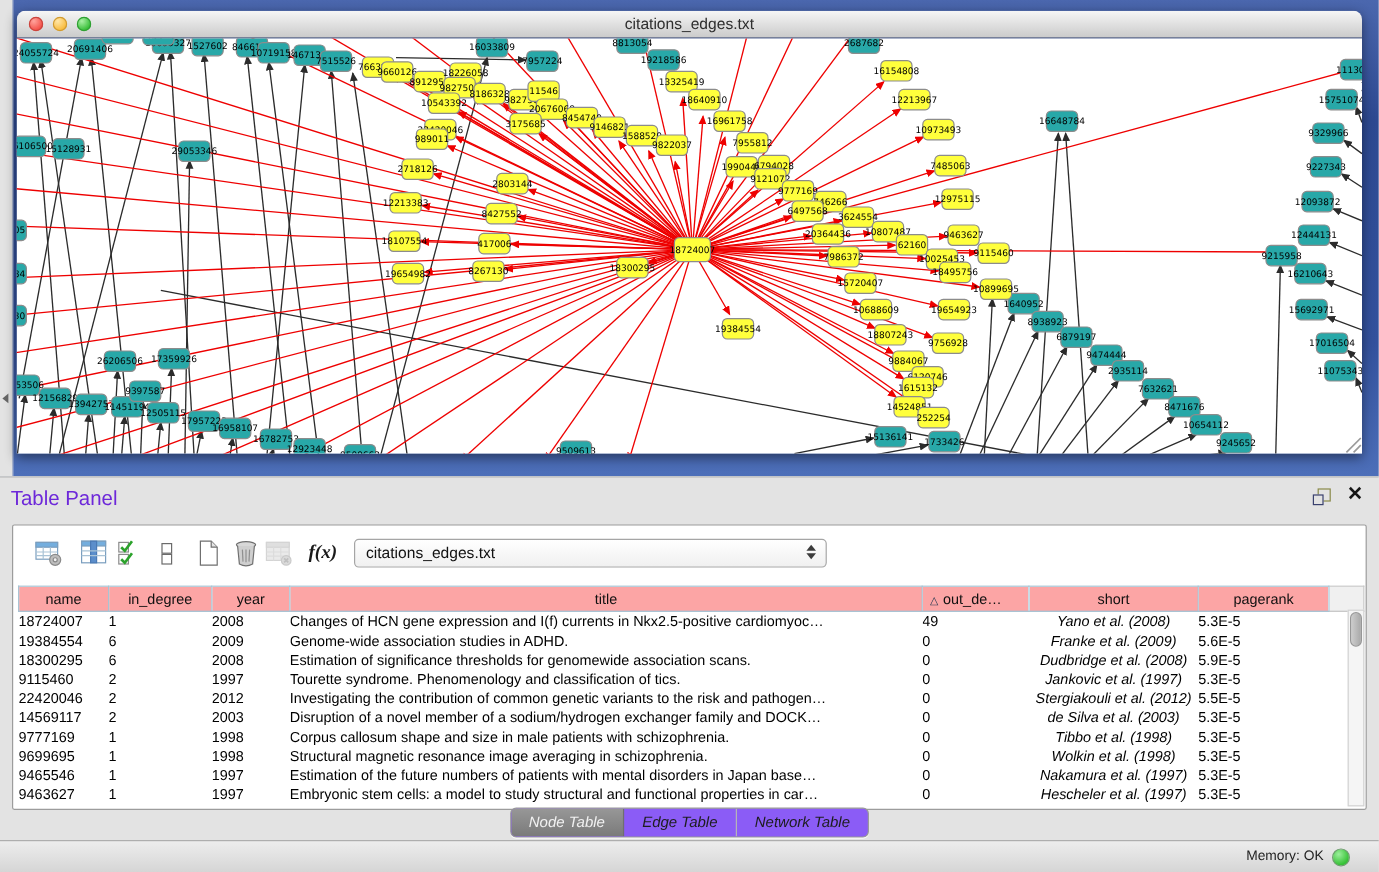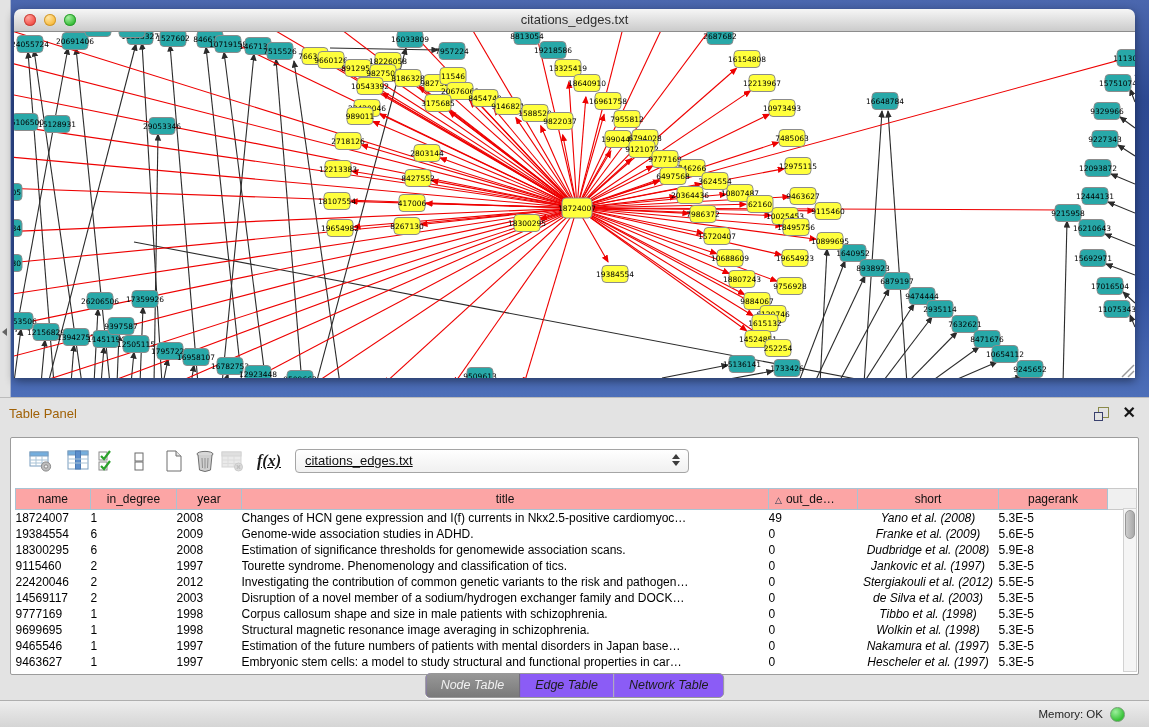--- a/index.html
+++ b/index.html
@@ -19,30 +19,30 @@
   .win-title{text-align:center;font-size:13px;color:#2e2e2e;line-height:22px;}
   .lights{position:absolute;left:10px;top:5px;display:flex;gap:8px;}
   .light{width:12px;height:12px;border-radius:50%;}
   .light.red{background:radial-gradient(circle at 35% 30%,#ffa49d,#f4534b 65%);box-shadow:inset 0 0 0 1px #c8453e;}
   .light.yellow{background:radial-gradient(circle at 35% 30%,#ffe6a8,#f9bd41 65%);box-shadow:inset 0 0 0 1px #cf9a33;}
   .light.green{background:radial-gradient(circle at 35% 30%,#a9f0a4,#3bc03b 65%);box-shadow:inset 0 0 0 1px #2f9e33;}
   svg.graph-canvas{display:block;width:1121px;height:346px;background:#ffffff;}
 
   
   .panel-header{position:absolute;top:397px;left:0;width:1149px;height:33px;background:#e3e3e3;border-top:1px solid #bcbcbc;}
-  .panel-title{position:absolute;left:9px;top:8px;font-size:13px;color:#a16207;}
+  .panel-title{position:absolute;left:9px;top:8px;font-size:17px;color:#6d28d9;}
   .float-icon{position:absolute;right:40px;top:9px;width:15px;height:14px;}
   .float-icon .sq1{position:absolute;left:4px;top:0;width:9px;height:9px;border:1px solid #8a8a4a;background:transparent;}
   .float-icon .sq2{position:absolute;left:0;top:5px;width:7px;height:7px;border:1px solid #39406e;background:#e3e3e3;}
   .close-icon{position:absolute;right:13px;top:6px;font-size:16px;font-weight:bold;color:#161616;line-height:18px;}
 
   
   .panel-body{position:absolute;top:430px;left:0;width:1149px;height:270px;background:#e3e3e3;}
   .inner-panel{position:absolute;left:10px;top:7px;width:1127px;height:236px;background:#fff;border:1px solid #9c9c9c;border-radius:2px;}
-  .toolbar{position:absolute;left:0;top:0;width:100%;height:46px;display:flex;align-items:center;padding-left:18px;box-sizing:border-box;text-decoration:underline;}
+  .toolbar{position:absolute;left:0;top:0;width:100%;height:46px;display:flex;align-items:center;padding-left:18px;box-sizing:border-box;}
   .tb-icon{display:block;flex:0 0 auto;}
   .fx-label{font-family:"Liberation Serif",serif;font-style:italic;font-weight:bold;font-size:16px;color:#1a1a1a;flex:0 0 auto;}
   .combo{position:relative;width:383px;height:22px;border:1px solid #a5a5a5;border-radius:4px;
     background:linear-gradient(#ffffff,#f0f0f0);font-size:13px;line-height:22px;padding-left:9px;color:#111;}
   .combo-arrows{position:absolute;right:8px;top:4px;display:flex;flex-direction:column;gap:2px;}
   .arr-up{width:0;height:0;border-left:4px solid transparent;border-right:4px solid transparent;border-bottom:5px solid #3c3c3c;}
   .arr-down{width:0;height:0;border-left:4px solid transparent;border-right:4px solid transparent;border-top:5px solid #3c3c3c;}
 
   table.data{position:absolute;left:4px;top:50px;width:1107px;border-collapse:collapse;table-layout:fixed;font-size:12px;}
   table.data th{height:20px;background:#fca5a5;border:1px solid #a9c3d3;font-weight:normal;color:#101010;
@@ -594,21 +594,21 @@
               <td class="c6">5.6E-5</td>
               <td></td>
             </tr>
             <tr>
               <td class="c0">18300295</td>
               <td class="c1">6</td>
               <td class="c2">2008</td>
               <td class="c3">Estimation of significance thresholds for genomewide association scans.</td>
               <td class="c4">0</td>
               <td class="c5">Dudbridge et al. (2008)</td>
-              <td class="c6">5.9E-8</td>
+              <td class="c6">5.9E-5</td>
               <td></td>
             </tr>
             <tr>
               <td class="c0">9115460</td>
               <td class="c1">2</td>
               <td class="c2">1997</td>
               <td class="c3">Tourette syndrome. Phenomenology and classification of tics.</td>
               <td class="c4">0</td>
               <td class="c5">Jankovic et al. (1997)</td>
               <td class="c6">5.3E-5</td>

